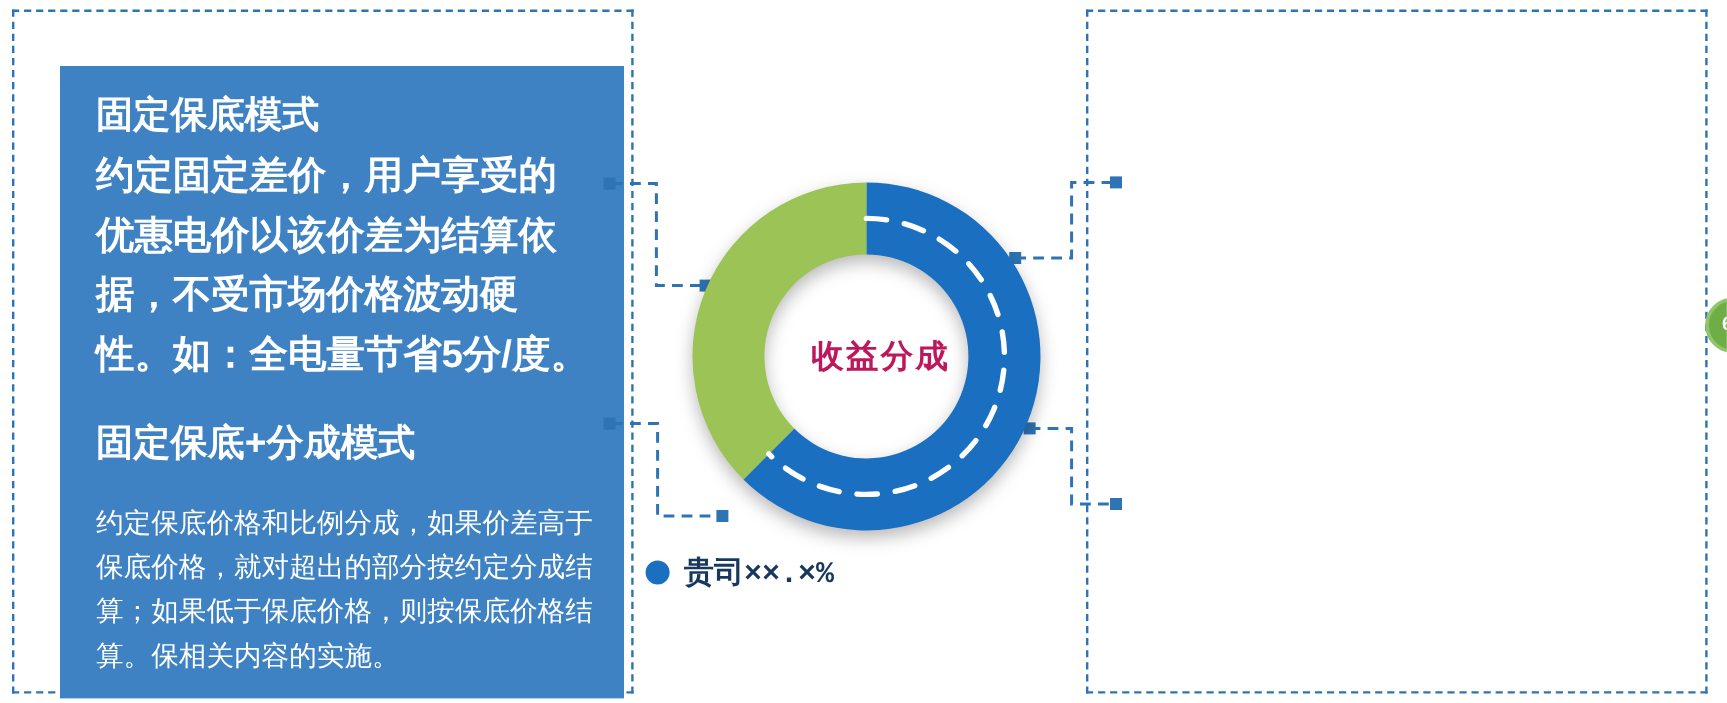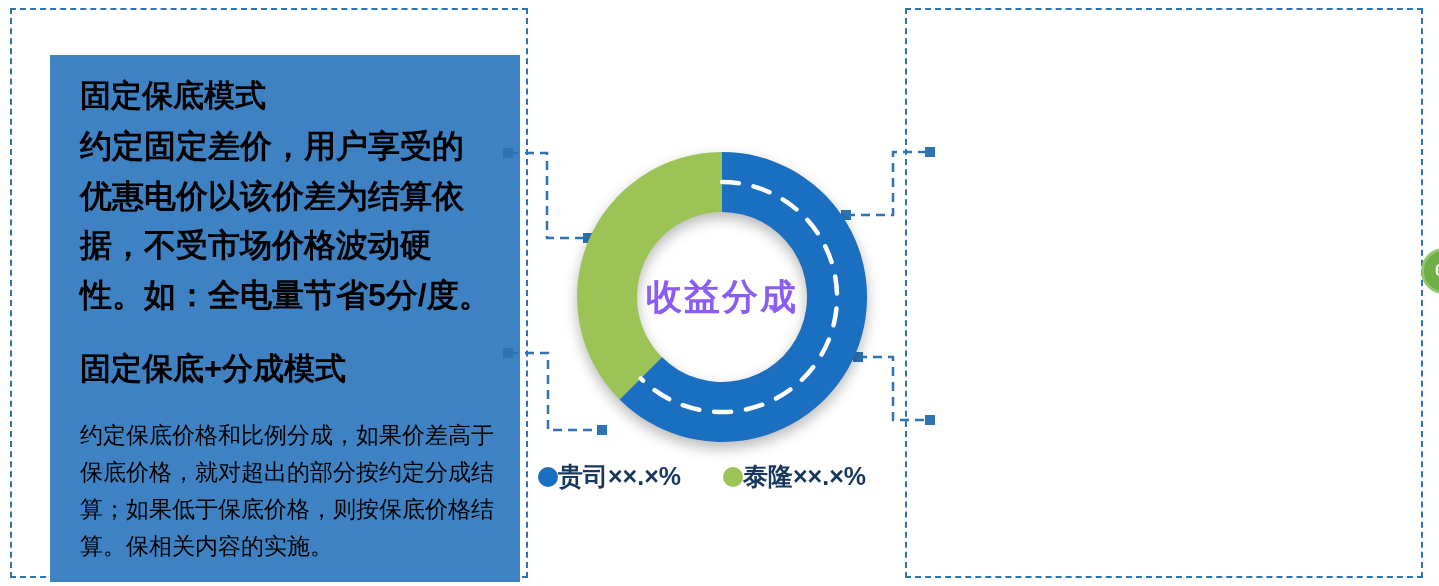--- a/index.html
+++ b/index.html
@@ -9,49 +9,49 @@
     font-family:"Liberation Sans","DejaVu Sans",sans-serif;
   }
   .panel{
     position:absolute;top:8px;width:518px;height:570px;
     border:2px dashed #2E74B5;background:#ffffff;box-sizing:border-box;
   }
   .panel.left{left:10px;}
   .panel.right{left:905px;}
   .info-box{
     position:absolute;width:470px;box-sizing:border-box;
-    background:#3E82C3;color:#000000;padding:22px 26px 18px 30px;
+    background:#3E82C3;color:#ffffff;padding:22px 26px 18px 30px;
   }
   .info-box .box-title{
     font-size:31px;font-weight:bold;margin:0 0 8px 0;line-height:1.2;
   }
   .info-box .box-body{
     font-size:32px;font-weight:bold;margin:0;line-height:1.55;
   }
   .info-box.light-body .box-body{
     font-weight:normal;font-size:23px;line-height:1.6;margin-top:30px;
   }
   #box1{left:38px;top:45px;min-height:215px;}
   #box2{left:38px;top:318px;min-height:212px;}
 
   #connector-layer{position:absolute;left:0;top:0;width:1439px;height:586px;pointer-events:none;}
   .connector{fill:none;stroke:#2E74B5;stroke-width:2.5;stroke-dasharray:9 6;}
   .connector-node{fill:#2E74B5;}
 
   #donut-wrap{position:absolute;left:572px;top:147px;width:300px;height:300px;}
   #donut-svg{filter:drop-shadow(0 6px 7px rgba(0,0,0,0.28));}
   #donut-center-label{
-    position:absolute;left:0;top:0;width:300px;height:300px;
+    position:absolute;left:12px;top:0;width:300px;height:300px;
     display:flex;align-items:center;justify-content:center;
-    font-size:36px;font-weight:bold;color:#8b5cf6;letter-spacing:2px;
+    font-size:27px;font-weight:bold;color:#be185d;letter-spacing:2px;
   }
   #legend{
     position:absolute;left:538px;top:460px;display:flex;gap:42px;align-items:center;
   }
-  .legend-item{display:flex;align-items:center;gap:0;}
+  .legend-item{display:flex;align-items:center;gap:12px;font-family:Liberation Mono, monospace;}
   .legend-dot{width:20px;height:20px;border-radius:50%;flex:0 0 auto;}
   .legend-dot.blue{background:#1B6FC1;}
   .legend-dot.green{background:#9CC355;}
   .legend-label{font-size:25px;font-weight:bold;color:#17375E;}
 
   #page-badge{
     position:absolute;left:1421px;top:248px;width:46px;height:46px;border-radius:50%;
     background:#6FAE46;border:3px solid #8fc66b;box-sizing:border-box;
     color:#ffffff;font-size:16px;font-weight:bold;
     display:flex;align-items:center;justify-content:center;
@@ -101,19 +101,15 @@
     <path d="M150,35 A115,115 0 1 1 68.7,231.3" fill="none" stroke="#ffffff" stroke-width="4.5" stroke-dasharray="17 15" stroke-linecap="round"></path>
   </svg>
   <div id="donut-center-label">收益分成</div>
 </div>
 
 <div id="legend">
   <div class="legend-item">
     <span class="legend-dot blue"></span>
     <span class="legend-label">贵司××.×%</span>
   </div>
-  <div class="legend-item">
-    <span class="legend-dot green"></span>
-    <span class="legend-label">泰隆××.×%</span>
-  </div>
 </div>
 
 <div id="page-badge">63</div>
 
 </body></html>

